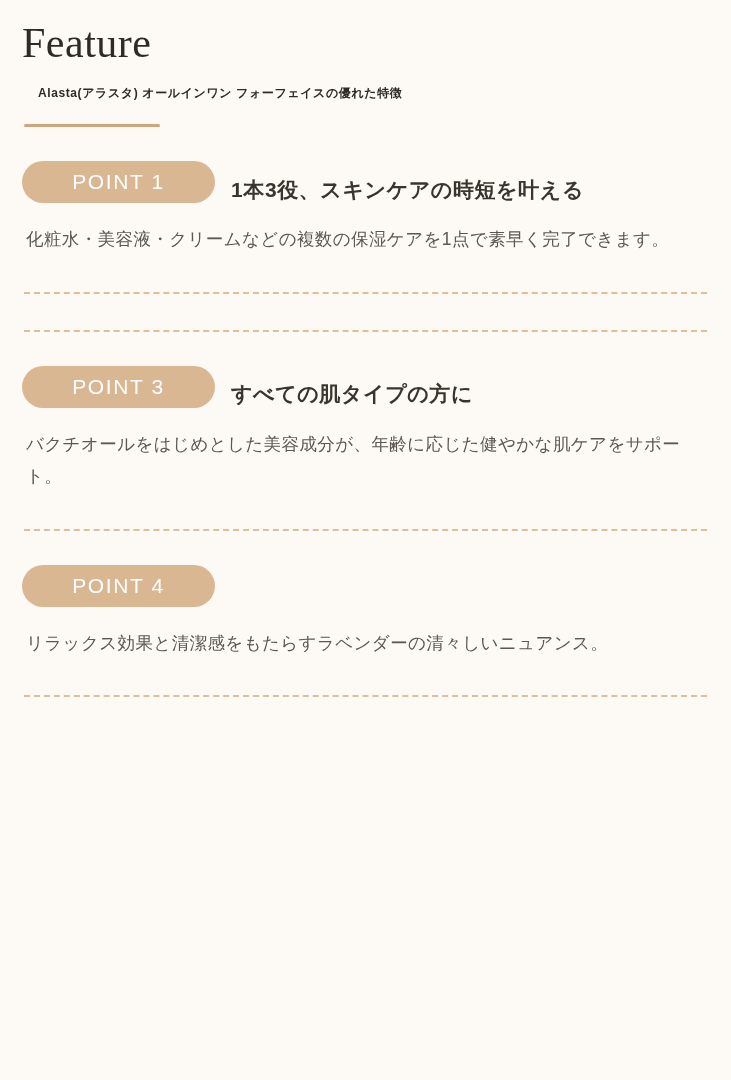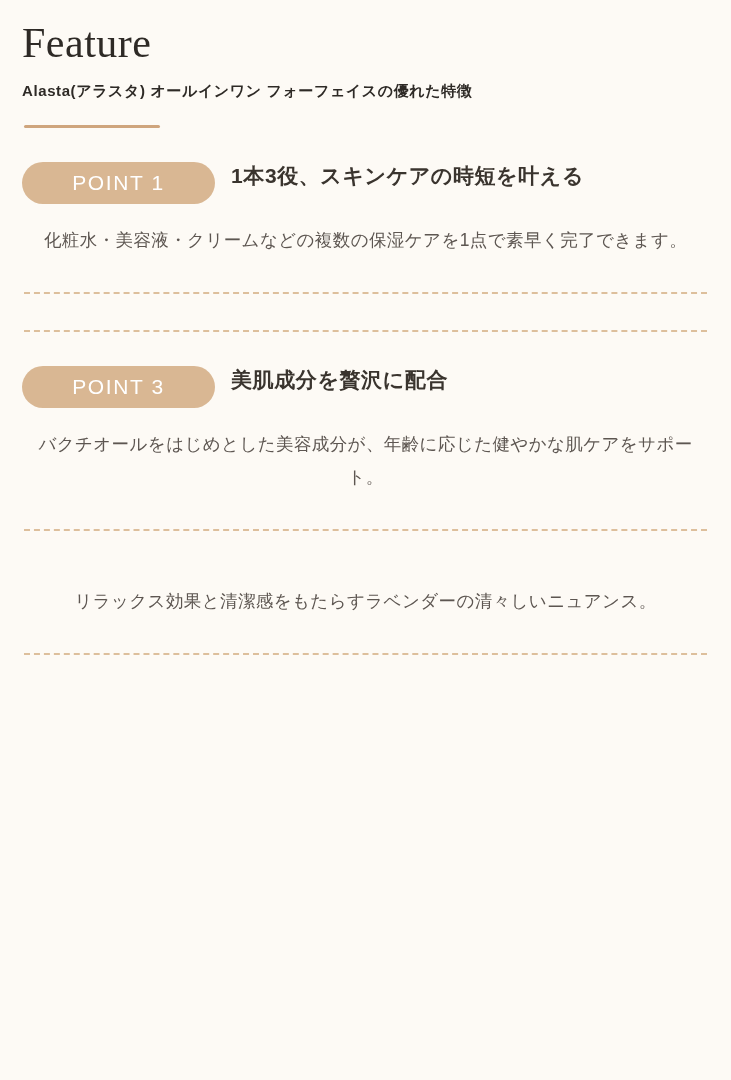--- a/index.html
+++ b/index.html
@@ -30,46 +30,46 @@
   .header-title {
     font-family: "Liberation Serif", "DejaVu Serif", serif;
     font-size: 42px;
     line-height: 1.2;
     font-weight: 400;
     color: #2e2a26;
     letter-spacing: 0.5px;
     margin: 0 0 12px 0;
   }
   .header-subtitle {
-    font-size: 15px;
+    font-size: 12px;
     font-weight: 700;
     color: #2e2a26;
     letter-spacing: 0.6px;
     line-height: 1.5;
-    margin: 0;
+    margin: 16px;
     white-space: nowrap;
   }
   .header-rule {
     width: 136px;
     height: 3px;
     background: #cfa57d;
     margin: 22px 0 0 2px;
     border-radius: 2px;
   }
 
   
   .points {
     margin-top: 34px;
   }
   .point-block {
     padding: 0 2px;
   }
   .point-head {
     display: flex;
-    align-items: flex-start;
+    align-items: flex-end;
     gap: 16px;
   }
   .point-badge {
     flex: 0 0 auto;
     width: 193px;
     height: 42px;
     border-radius: 21px;
     background: #d9b793;
     color: #ffffff;
     font-size: 21px;
@@ -85,21 +85,20 @@
     color: #3a342e;
     letter-spacing: 0.6px;
     line-height: 1.3;
   }
   .point-body {
     margin: 20px 4px 0 4px;
     font-size: 17.5px;
     line-height: 1.85;
     color: #5d5651;
     letter-spacing: 0.4px;
-    text-align: center;
   }
   .divider {
     margin: 36px 4px 34px 4px;
     height: 0;
     border: 0;
     border-top: 2px dashed #ddbf9c;
   }
   .divider.last {
     margin-bottom: 0;
   }
@@ -126,29 +125,30 @@
     </div>
 
     <hr class="divider">
 
 
     <hr class="divider">
 
     <div class="point-block">
       <div class="point-head">
         <div class="point-badge">POINT 3</div>
-        <div class="point-title">美肌成分を贅沢に配合</div>
+        <div class="point-title">すべての肌タイプの方に</div>
       </div>
       <div class="point-body">バクチオールをはじめとした美容成分が、年齢に応じた健やかな肌ケアをサポート。</div>
     </div>
 
     <hr class="divider">
 
     <div class="point-block">
       <div class="point-head">
+        <div class="point-badge">POINT 4</div>
       </div>
       <div class="point-body">リラックス効果と清潔感をもたらすラベンダーの清々しいニュアンス。</div>
     </div>
 
     <hr class="divider last">
 
   </div>
 </div>
 
 </body></html>

